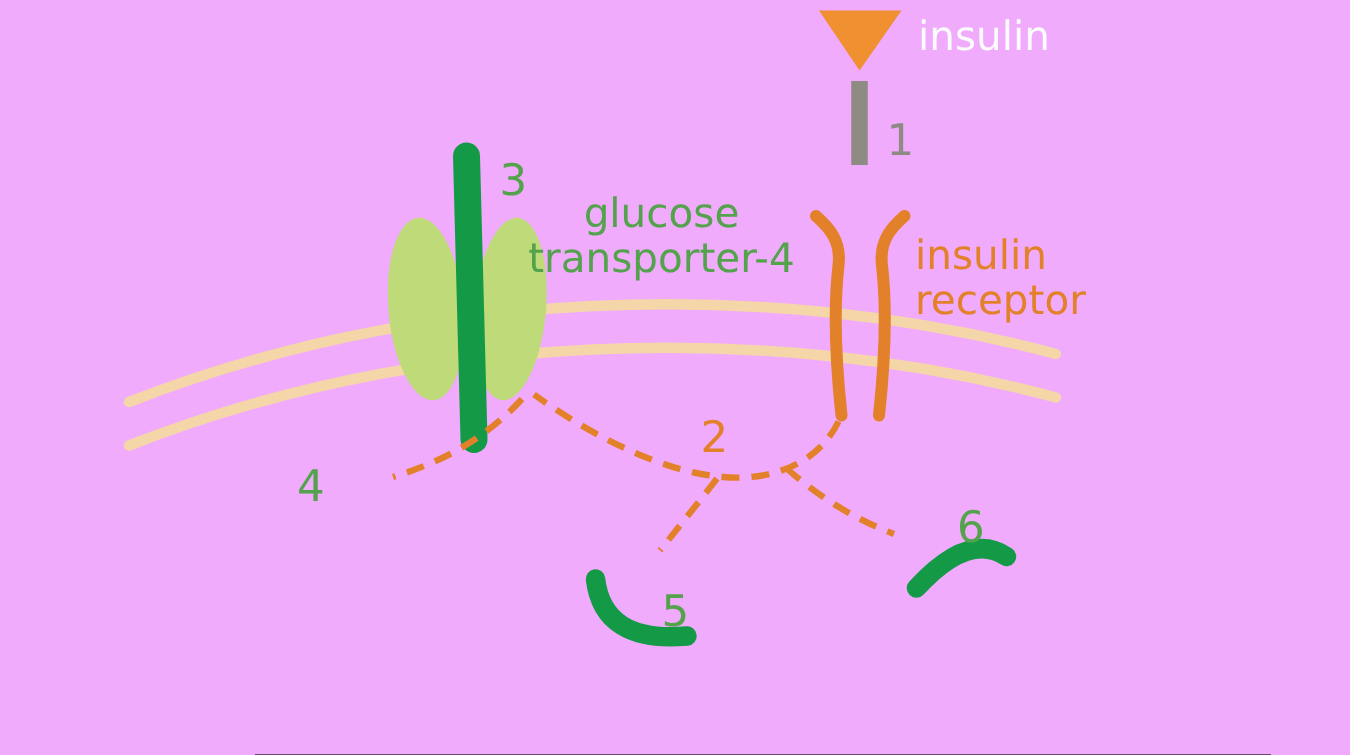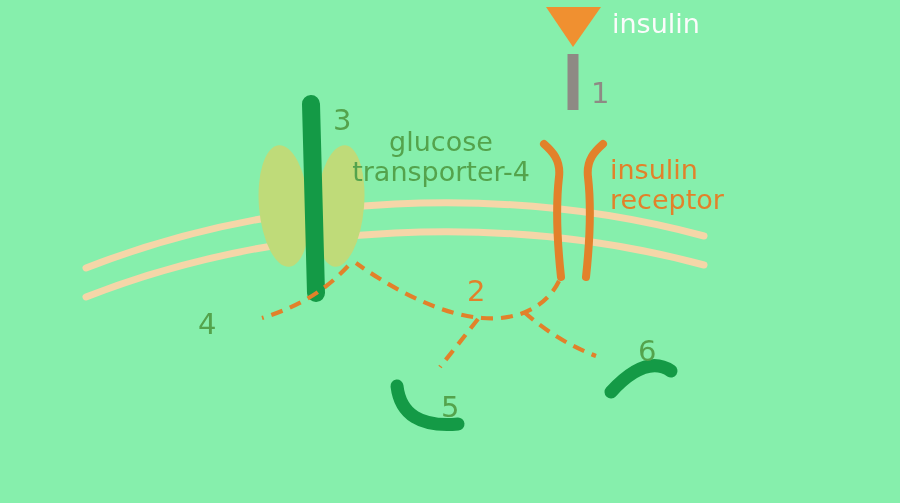--- a/index.html
+++ b/index.html
@@ -4,21 +4,21 @@
 <style>
   html, body {
     margin: 0;
     padding: 0;
     background: #000000;
   }
   .stage {
     position: relative;
     width: 900px;
     height: 503px;
-    background: #86efac;
+    background: #f0abfc;
     overflow: hidden;
   }
   svg { display: block; }
   text {
     font-family: "DejaVu Sans", sans-serif;
   }
   .lbl  { font-size: 27px; }
   .num  { font-size: 29px; }
   path, line { fill: none; }
   .membrane      { stroke-width: 7;  stroke-linecap: round; }

